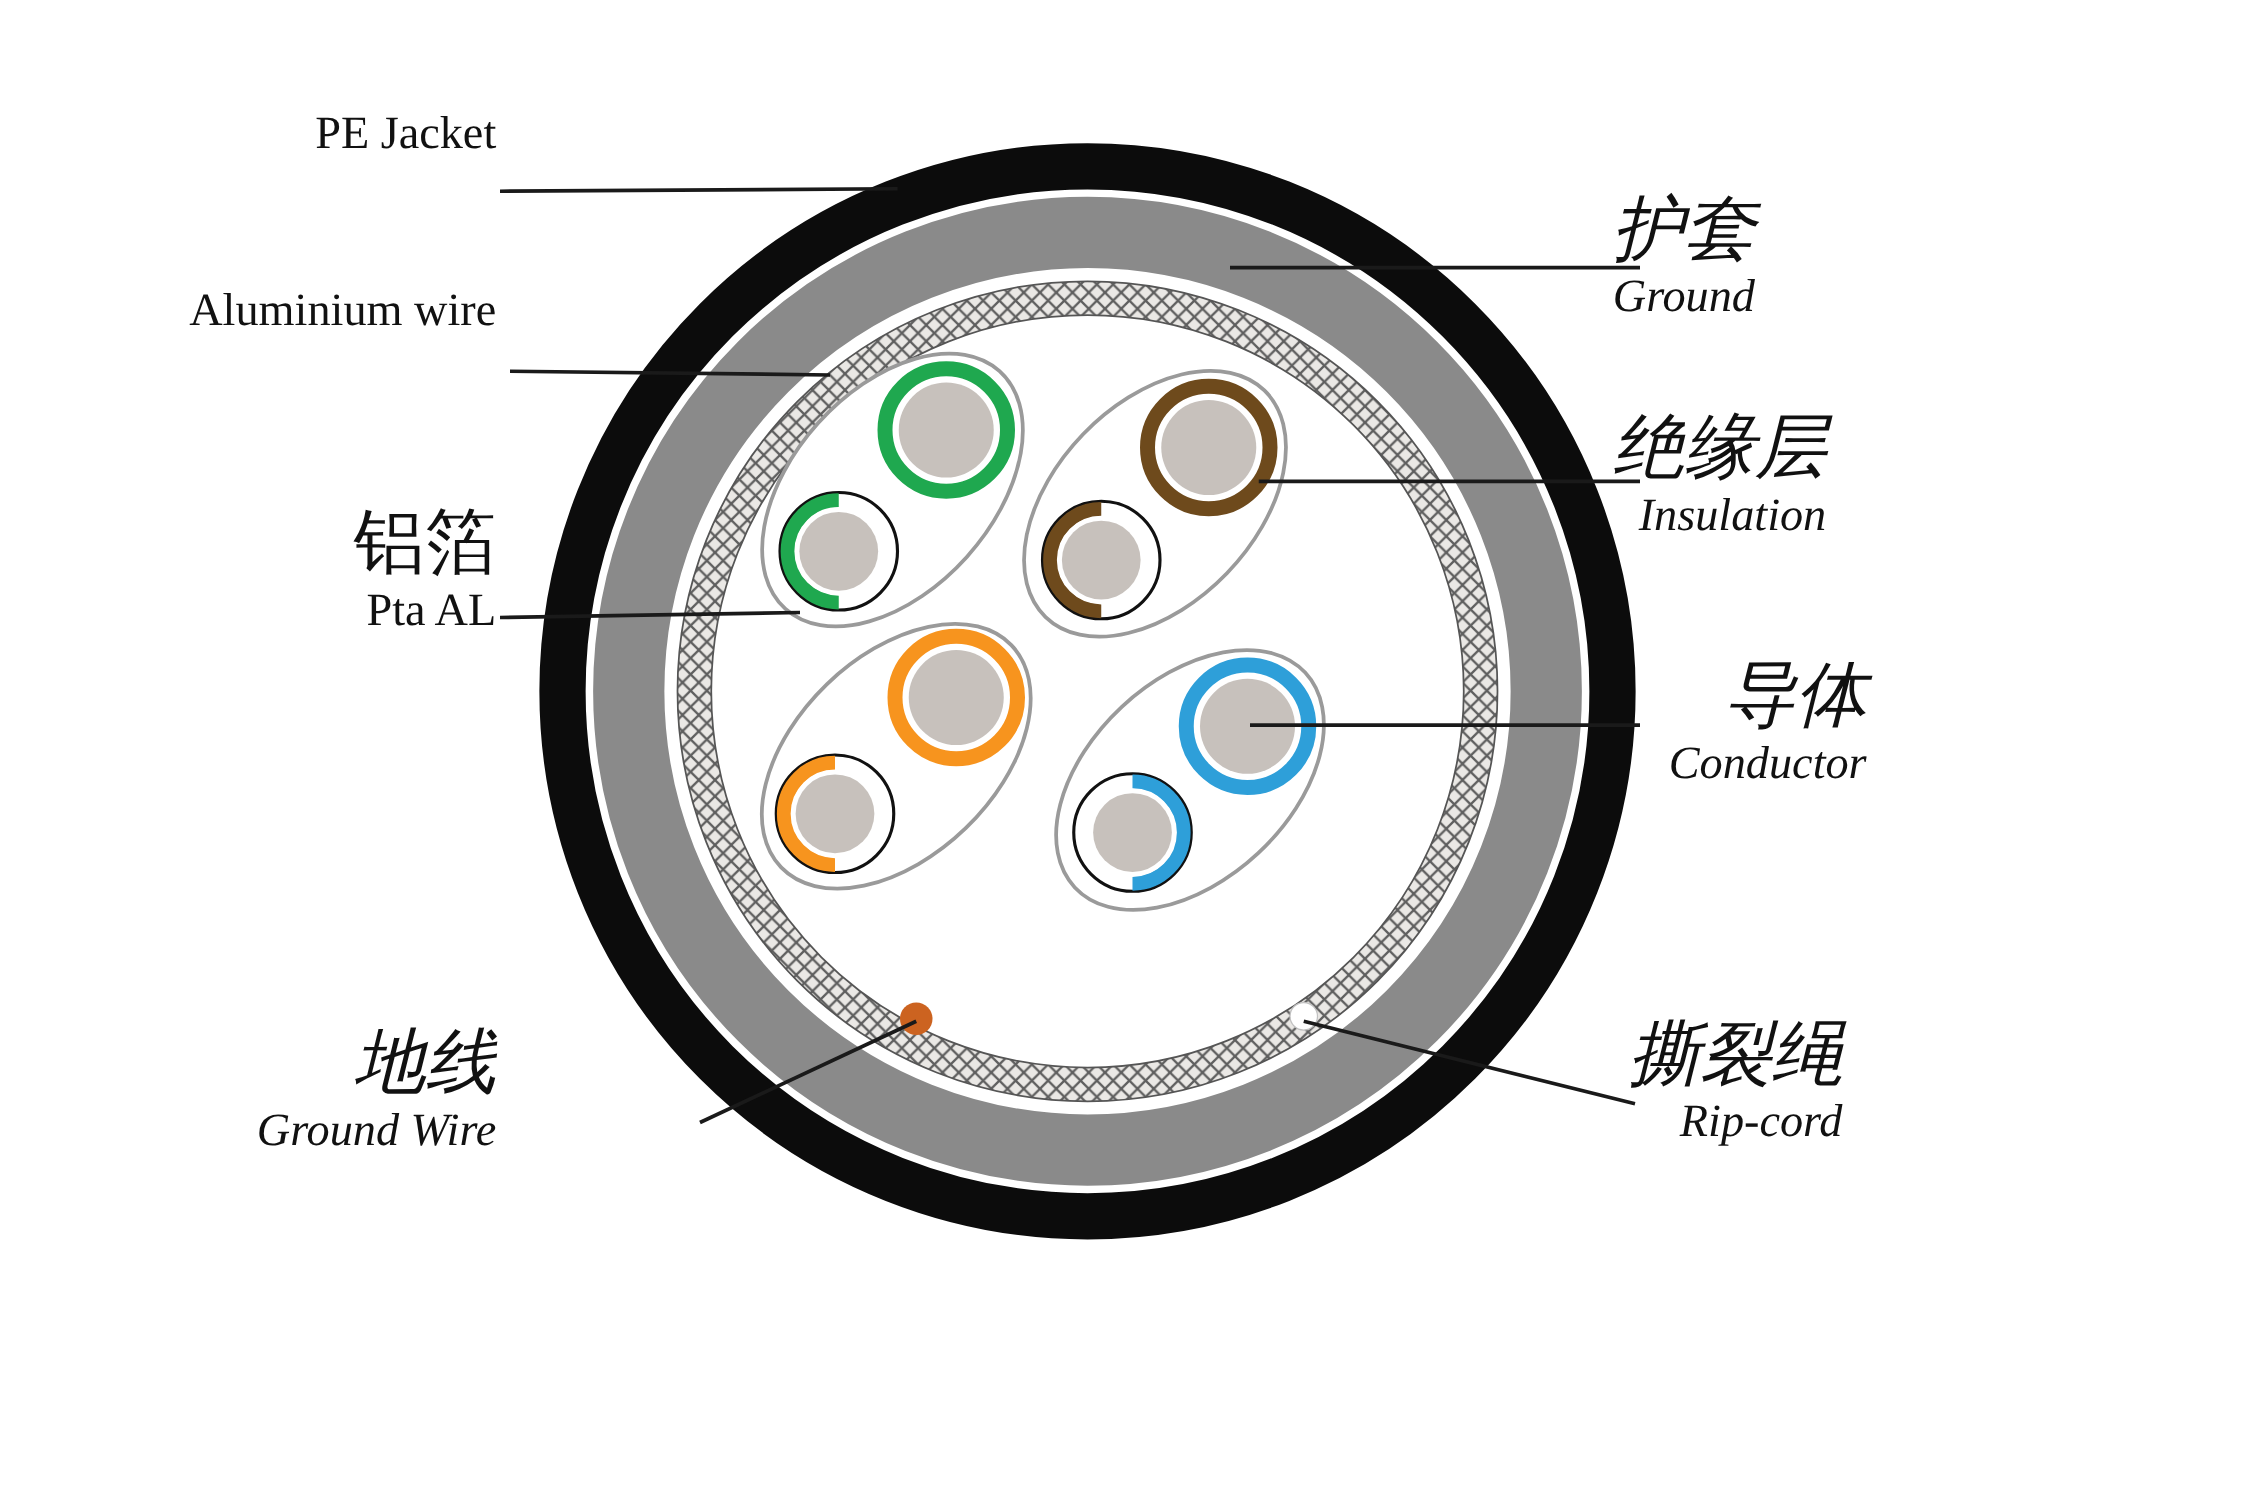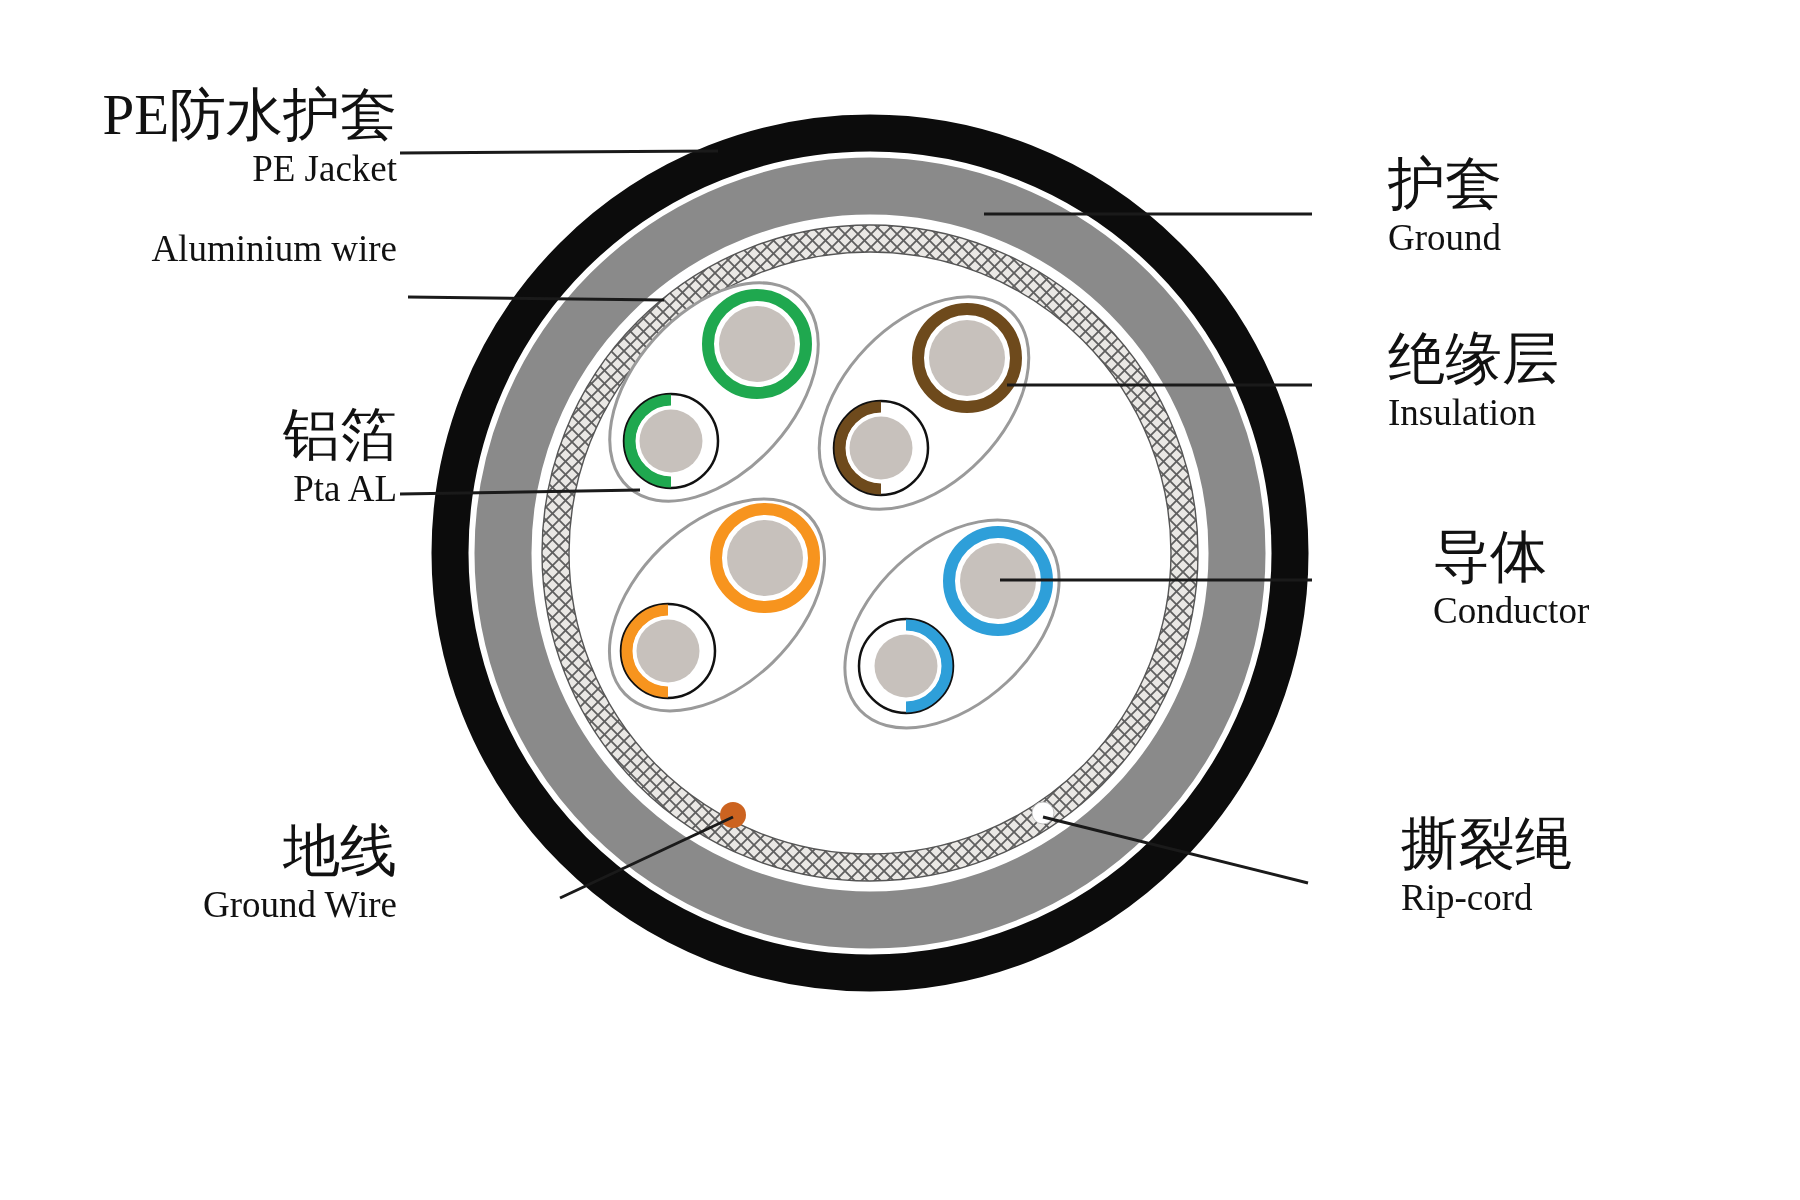--- a/index.html
+++ b/index.html
@@ -6,25 +6,25 @@
   body{
     width:1800px;height:1200px;position:relative;background:#ffffff;
     font-family:"Liberation Serif","DejaVu Serif",serif;color:#111;
     overflow:hidden;
   }
   #diagram{position:absolute;left:0;top:0;}
   .label{position:absolute;}
   .label .zh{font-size:57px;line-height:1.08;white-space:nowrap;}
   .label .en{font-size:37px;line-height:1.25;white-space:nowrap;}
   .label.left{right:1403px;text-align:right;}
-  .label.right{left:1388px;text-align:left;}
+  .label.right{left:1290px;text-align:right;font-style:italic;}
   .lbl-pe{top:84px;}
   .lbl-alu{top:226px;}
   .lbl-pta{top:404px;}
-  .lbl-gnd{top:820px;}
+  .lbl-gnd{top:820px;font-style:italic;}
   .lbl-jacket{top:153px;}
   .lbl-ins{top:328px;}
   .lbl-cond{top:526px;margin-left:45px;}
   .lbl-rip{top:813px;margin-left:13px;}
 </style>
 </head>
 <body>
 
 <svg id="diagram" width="1800" height="1200" viewBox="0 0 1800 1200">
   <defs>
@@ -117,21 +117,20 @@
     <line x1="400" y1="494" x2="640" y2="490"></line>
     <line x1="560" y1="898" x2="733" y2="817"></line>
     <line x1="984" y1="214" x2="1312" y2="214"></line>
     <line x1="1007" y1="385" x2="1312" y2="385"></line>
     <line x1="1000" y1="580" x2="1312" y2="580"></line>
     <line x1="1043" y1="817" x2="1308" y2="883"></line>
   </g>
 </svg>
 
 <div class="label left lbl-pe">
-  <div class="zh">PE防水护套</div>
   <div class="en">PE Jacket</div>
 </div>
 
 <div class="label left lbl-alu">
   <div class="en">Aluminium wire</div>
 </div>
 
 <div class="label left lbl-pta">
   <div class="zh">铝箔</div>
   <div class="en">Pta AL</div>

